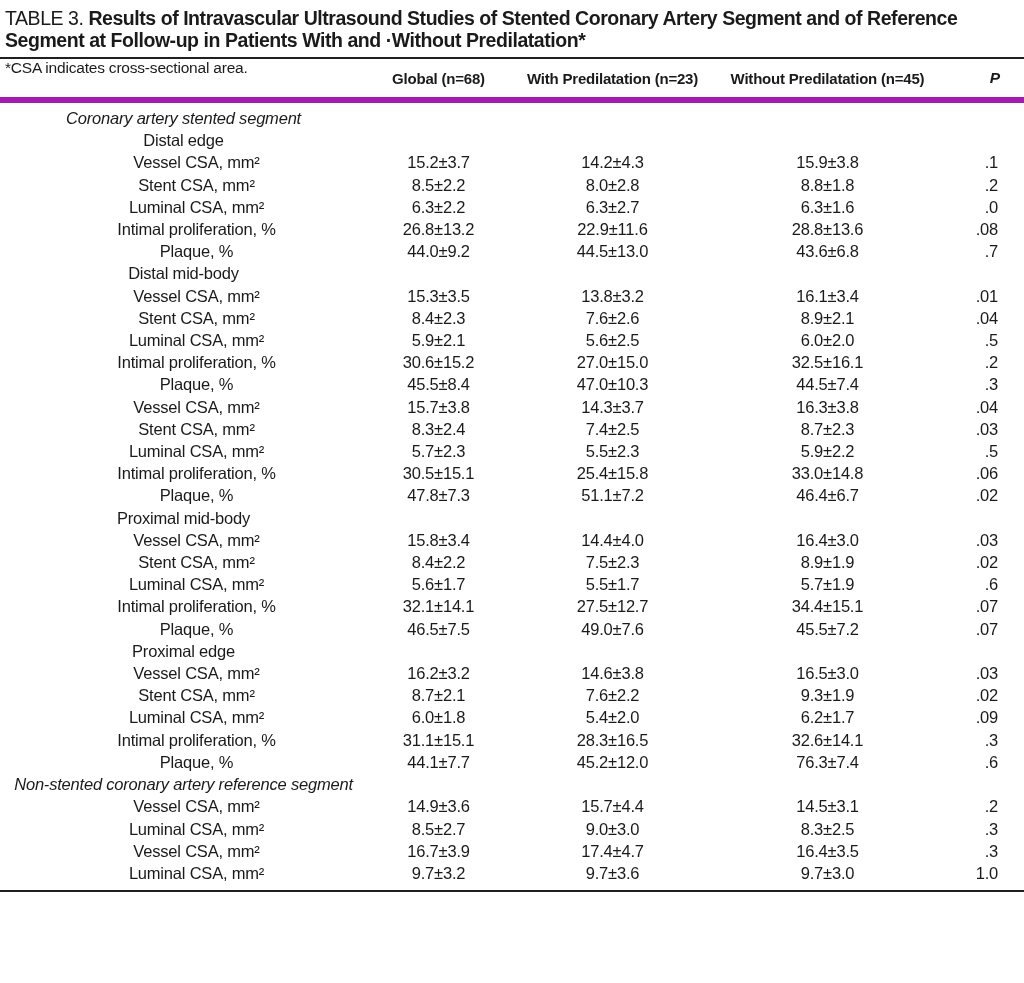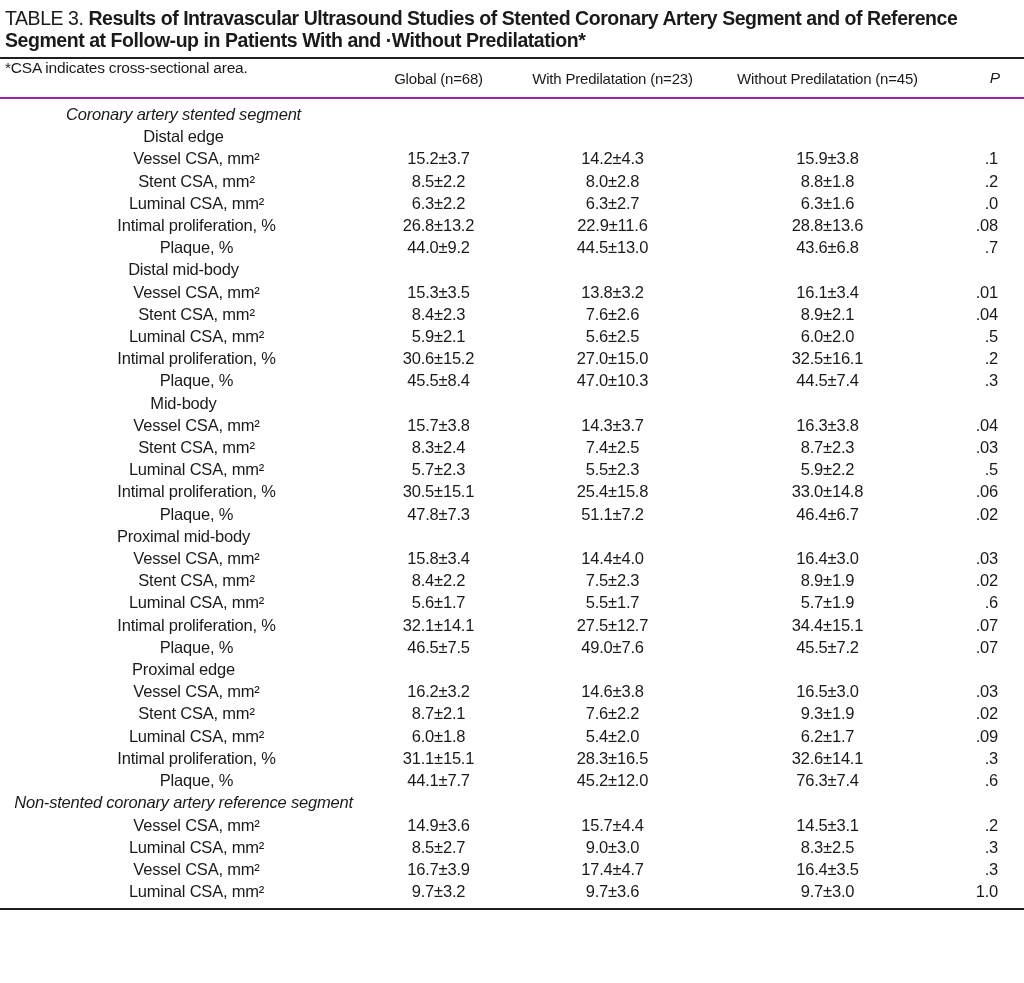--- a/index.html
+++ b/index.html
@@ -29,24 +29,24 @@
     border-collapse: collapse;
     table-layout: fixed;
   }
   col.c1 { width: 362px; }
   col.c2 { width: 153px; }
   col.c3 { width: 195px; }
   col.c4 { width: 235px; }
   col.c5 { width: 79px; }
   thead th {
     border-top: 2px solid #1f1f1f;
-    border-bottom: 2px solid #a21caf;
+    border-bottom: 6px solid #a21caf;
     height: 38px;
     font-size: 15px;
-    font-weight: normal;
+    font-weight: bold;
     letter-spacing: -0.2px;
     text-align: center;
     vertical-align: middle;
     padding: 0;
   }
   thead th.h-p { font-style: italic; text-align: right; padding-right: 24px; font-size: 15.5px; }
   tbody { border-bottom: 2px solid #1f1f1f; }
   tbody td {
     padding: 0;
     font-size: 16.5px;
@@ -181,27 +181,20 @@
       <td class="c-num">32.5±16.1</td>
       <td class="c-p">.2</td>
     </tr>
         <tr class="row-data">
       <td class="c-label"><span class="row-label">Plaque, %</span></td>
       <td class="c-num">45.5±8.4</td>
       <td class="c-num">47.0±10.3</td>
       <td class="c-num">44.5±7.4</td>
       <td class="c-p">.3</td>
     </tr>
-        <tr class="row-group">
-      <td class="c-label"><span class="row-label">Mid-body</span></td>
-      <td class="c-num"></td>
-      <td class="c-num"></td>
-      <td class="c-num"></td>
-      <td class="c-p"></td>
-    </tr>
         <tr class="row-data">
       <td class="c-label"><span class="row-label">Vessel CSA, mm²</span></td>
       <td class="c-num">15.7±3.8</td>
       <td class="c-num">14.3±3.7</td>
       <td class="c-num">16.3±3.8</td>
       <td class="c-p">.04</td>
     </tr>
         <tr class="row-data">
       <td class="c-label"><span class="row-label">Stent CSA, mm²</span></td>
       <td class="c-num">8.3±2.4</td>

